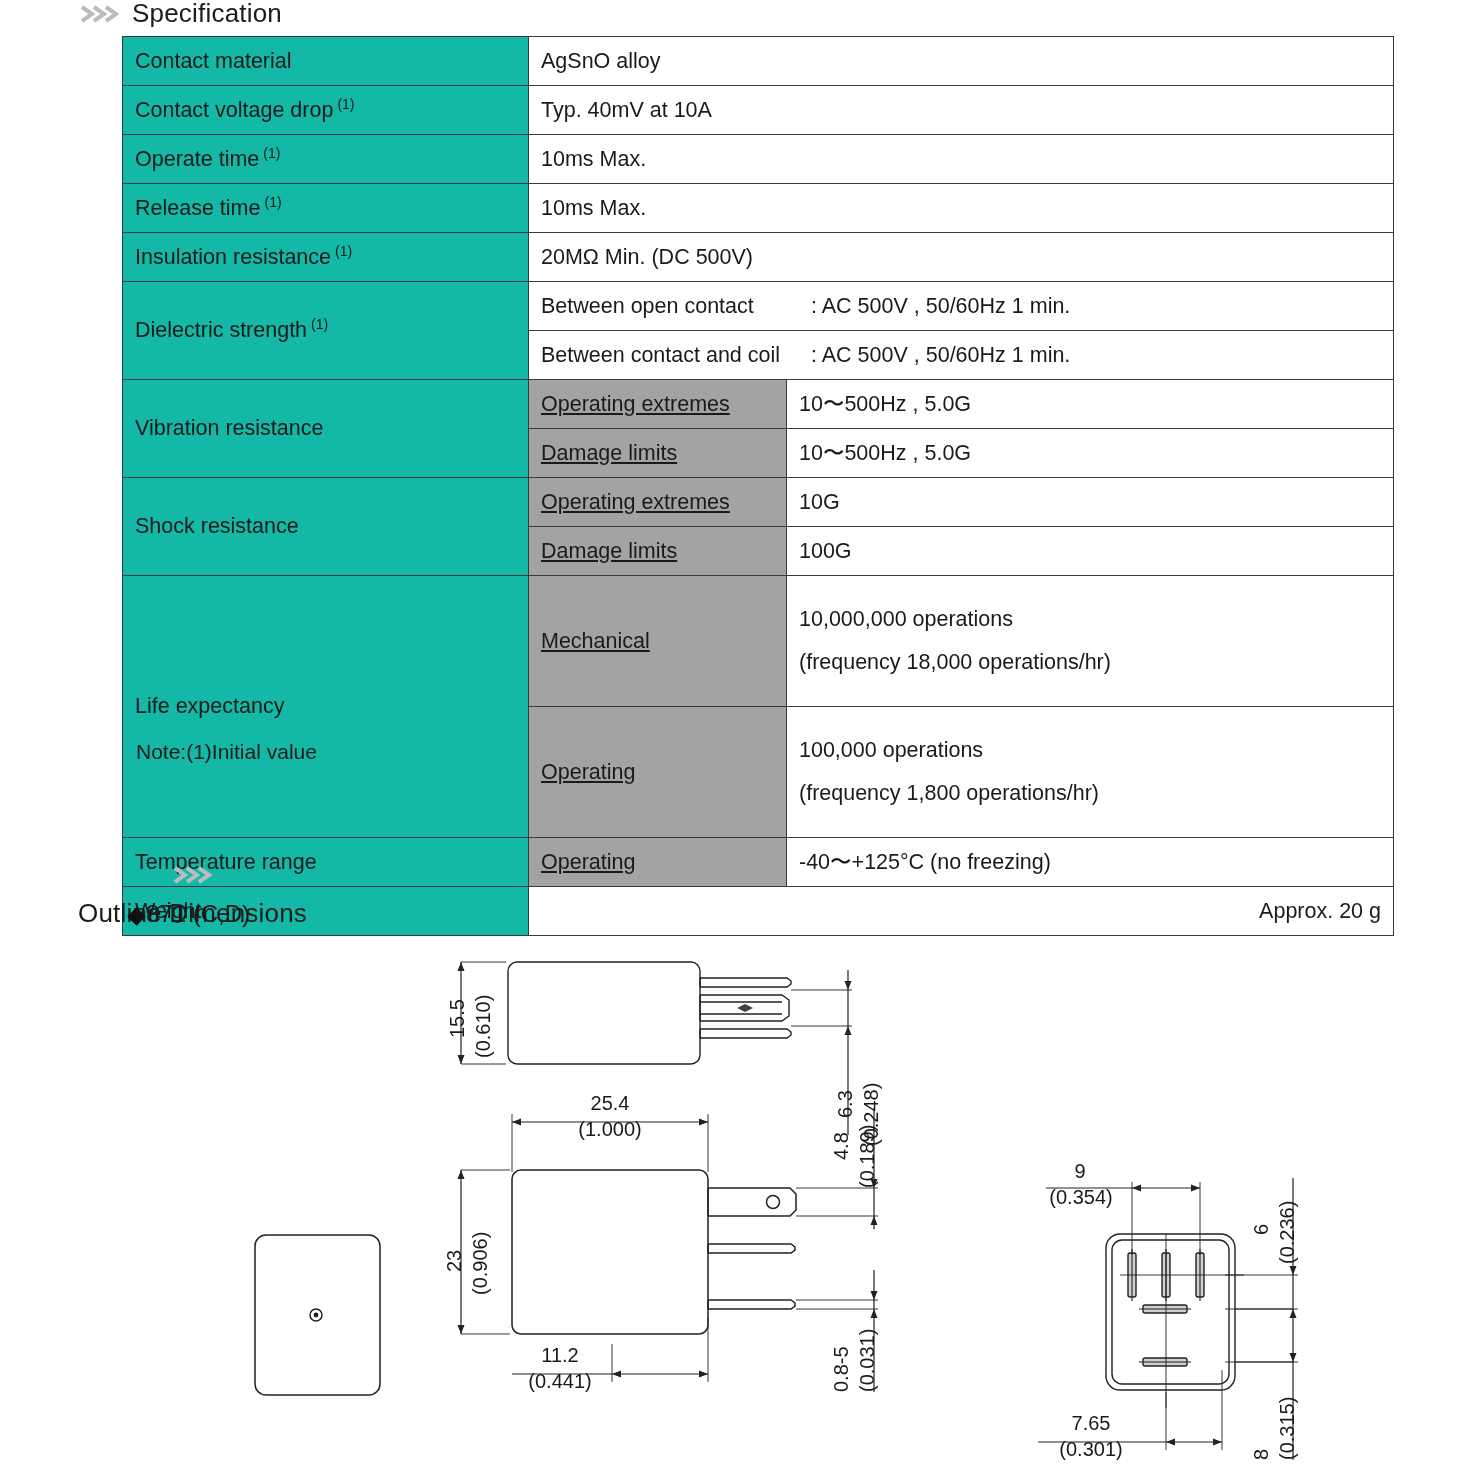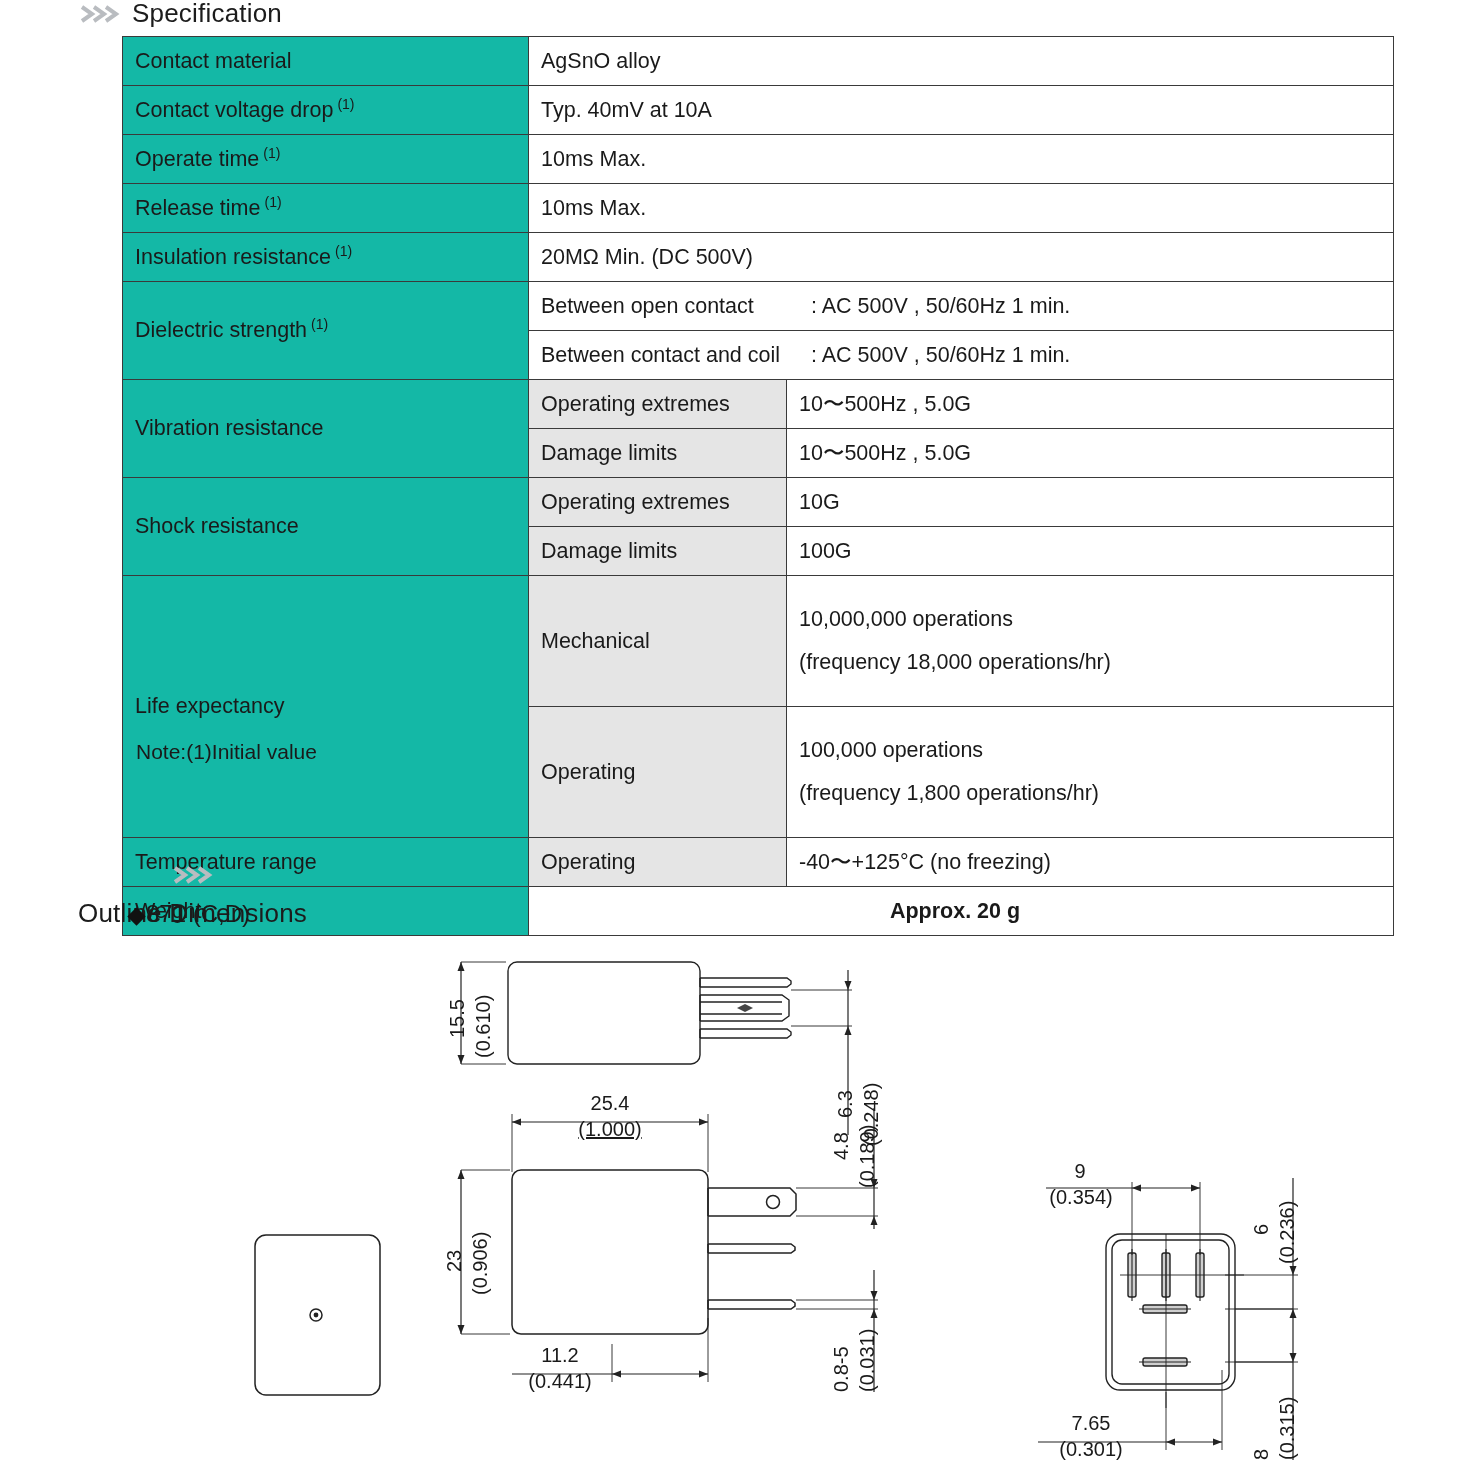--- a/index.html
+++ b/index.html
@@ -47,27 +47,28 @@
     line-height:1.25;
   }
   .lbl{
     background:#14b8a6;
     width:406px;
     padding-left:16px;
   }
   .sub{
     width:258px;
     padding-left:14px;
-    background:#e5e5e5;
+    background:#a3a3a3;
+    text-decoration:underline;
   }
   .val{
     background:#ffffff;
     padding-left:14px;
   }
-  .val.center{text-align:center;padding-left:0;font-weight:bold;}
+  .val.center{text-align:right;padding-left:0;}
   .sup{
     font-size:14px;
     vertical-align:super;
     margin-left:4px;
   }
   .two-line span{display:block;}
   .two-line span+span{margin-top:16px;}
   .pair{display:inline-block;}
   .pair .k{display:inline-block;width:270px;}
 
@@ -328,21 +329,21 @@
     <g stroke="#222" fill="none" stroke-width="1.2">
       <line x1="444" y1="178" x2="444" y2="300"></line>
       <line x1="366" y1="208" x2="448" y2="208" stroke-width="0.9"></line>
       <line x1="366" y1="217" x2="448" y2="217" stroke-width="0.9"></line>
       <path d="M444 208 l-3.5 -9 h7 z" fill="#222" stroke="none"></path>
       <path d="M444 217 l-3.5 9 h7 z" fill="#222" stroke="none"></path>
     </g>
   </svg>
 
   <div class="hlabel" style="position:absolute;left:150px;top:0px;width:60px;">25.4</div>
-  <div class="hlabel" style="position:absolute;left:137px;top:26px;width:86px;text-decoration:underline;">(1.000)</div>
+  <div class="hlabel" style="position:absolute;left:137px;top:26px;width:86px;">(1.000)</div>
 
   <div class="vlabel" style="position:absolute;left:13px;top:180px;transform:rotate(-90deg);">23</div>
   <div class="vlabel" style="position:absolute;left:39px;top:203px;transform:rotate(-90deg);">(0.906)</div>
 
   <div class="hlabel" style="position:absolute;left:95px;top:252px;width:70px;">11.2</div>
   <div class="hlabel" style="position:absolute;left:82px;top:278px;width:96px;">(0.441)</div>
 
   <div class="vlabel" style="position:absolute;left:400px;top:68px;transform:rotate(-90deg);">4.8</div>
   <div class="vlabel" style="position:absolute;left:426px;top:96px;transform:rotate(-90deg);">(0.189)</div>
 

